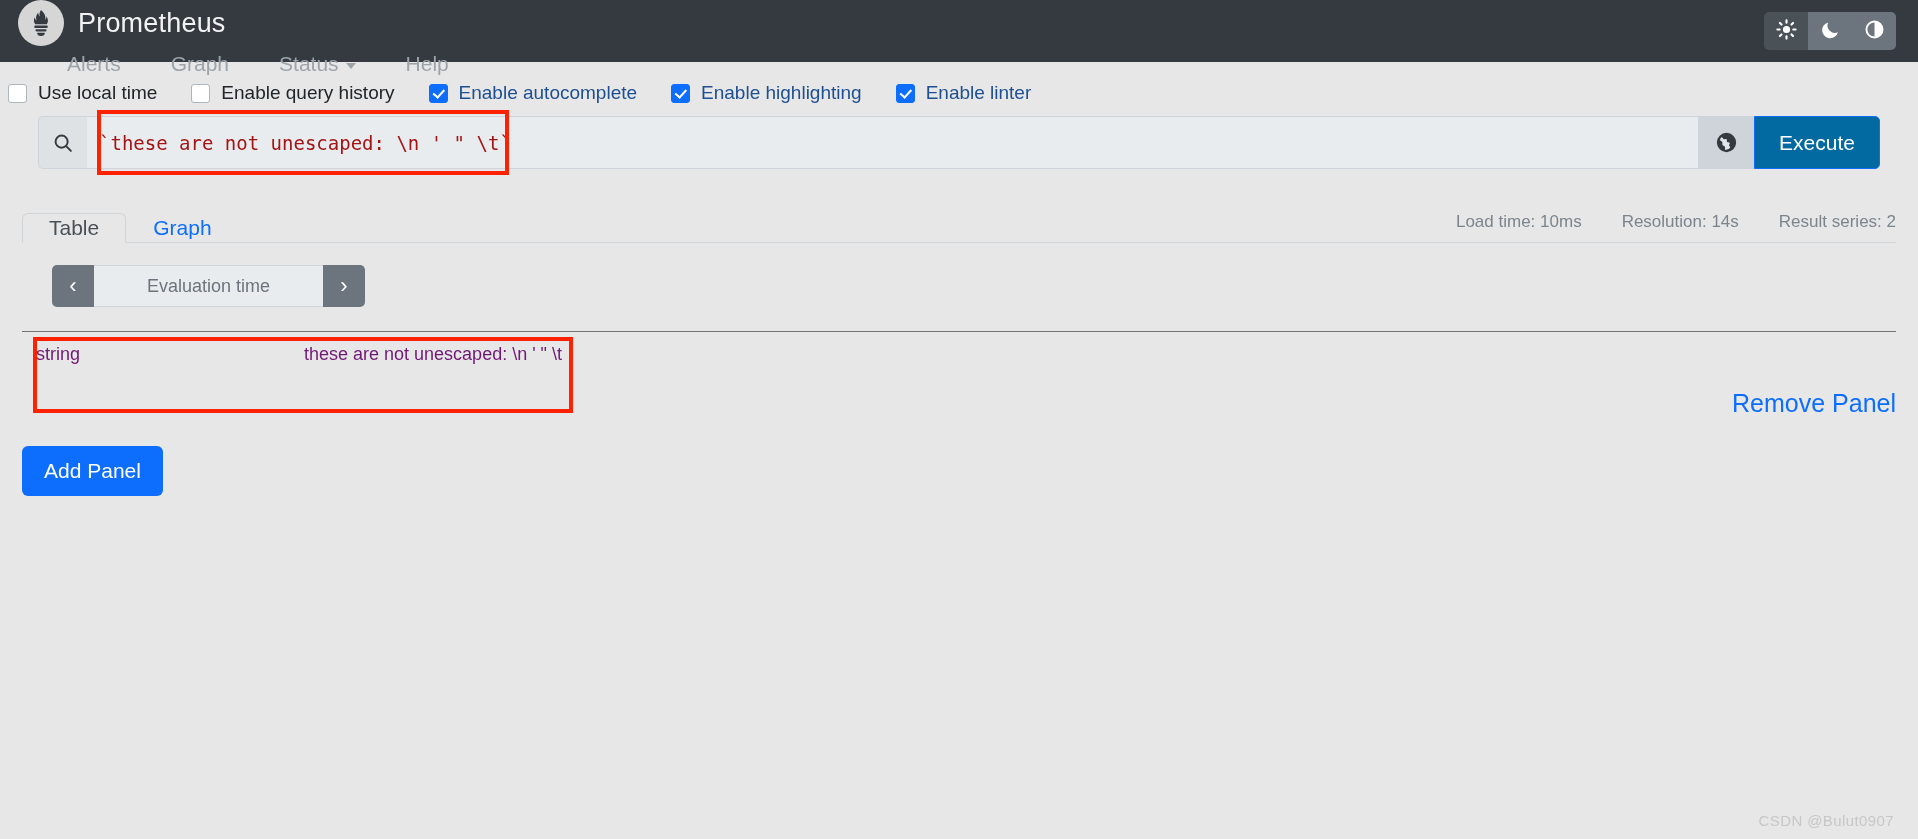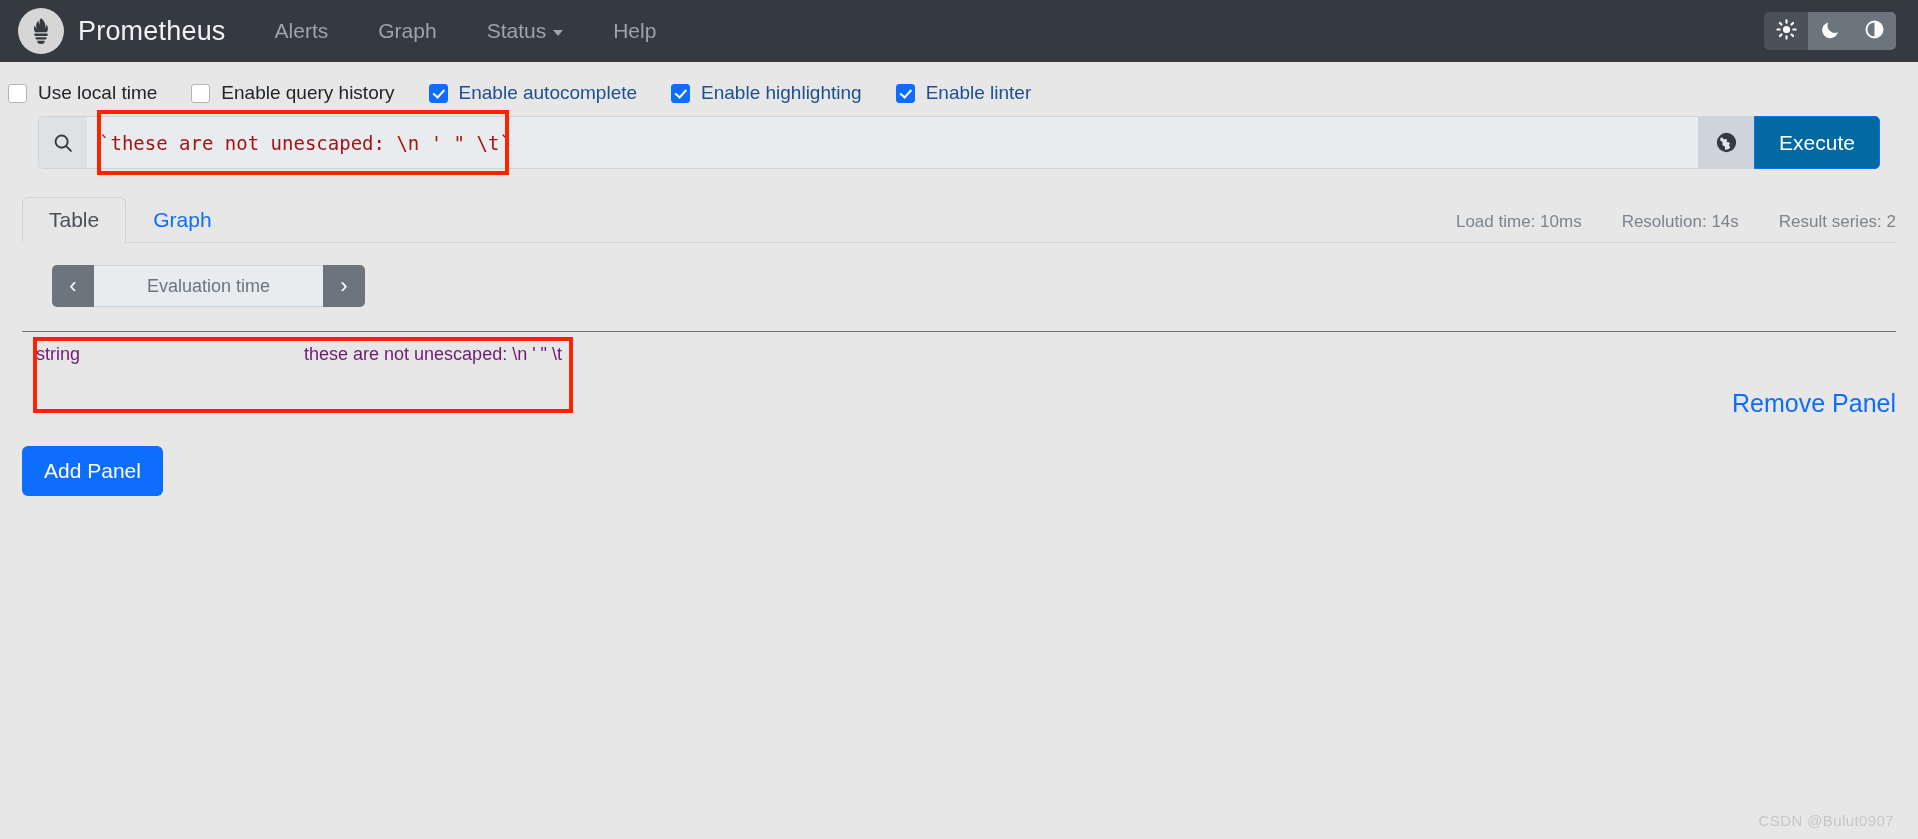--- a/index.html
+++ b/index.html
@@ -11,20 +11,21 @@
     overflow: hidden;
   }
 
   
   .navbar {
     height: 62px;
     background: #343a40;
     display: flex;
     padding: 0 22px 0 18px;
     position: relative;
+    flex-direction: column;
   }
   .brand-wrap { display: flex; align-items: center; gap: 14px; }
   .logo {
     width: 46px; height: 46px; border-radius: 50%;
     background: #d6d6d6;
     display: flex; align-items: center; justify-content: center;
     flex: none;
   }
   .brand-name {
     color: #f2f2f2;
@@ -135,21 +136,21 @@
 
   
   .tabrow {
     margin: 26px 22px 0 22px;
     position: relative;
     display: flex; align-items: flex-end;
     border-bottom: 1px solid #cfd4d8;
     height: 48px;
   }
   .tab {
-    padding: 10px 26px;
+    padding: 2px 26px;
     font-size: 21px;
     color: #495057;
     border: 1px solid #cfd4d8;
     border-bottom: 1px solid #e7e7e7;
     border-radius: 6px 6px 0 0;
     background: #e7e7e7;
     position: relative; top: 1px;
     cursor: pointer;
   }
   .tab.link {

